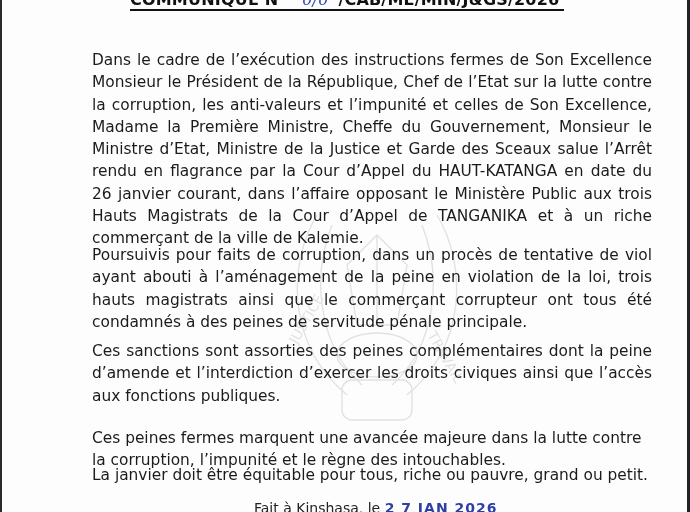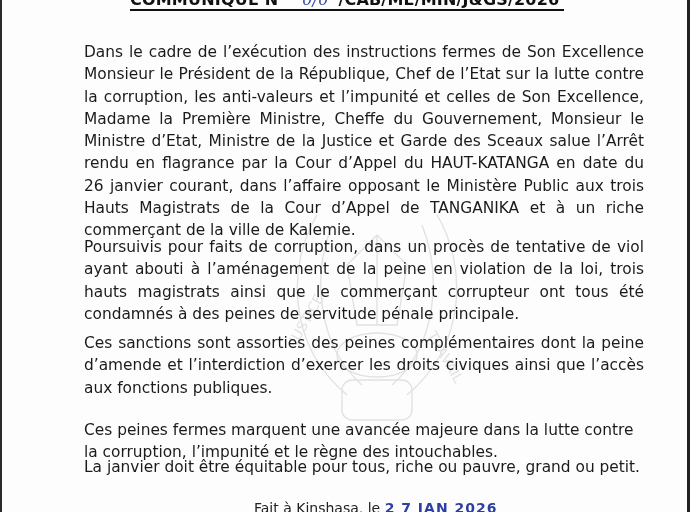--- a/index.html
+++ b/index.html
@@ -68,21 +68,21 @@
       opacity: 0.18;
       pointer-events: none;
     }
     .body-text {
       position: absolute;
       left: 82px;
       width: 560px;
       font-size: 15.4px;
       line-height: 22.3px;
       color: #1b1b1b;
-      margin: 0;
+      margin: 8px;
     }
     .body-text.justify {
       text-align: justify;
       text-align-last: left;
     }
     .p1 { top: 41px; }
     .p2 { top: 236px; }
     .p3 { top: 332px; }
     .p4 { top: 419px; }
     .p5 { top: 456px; }

